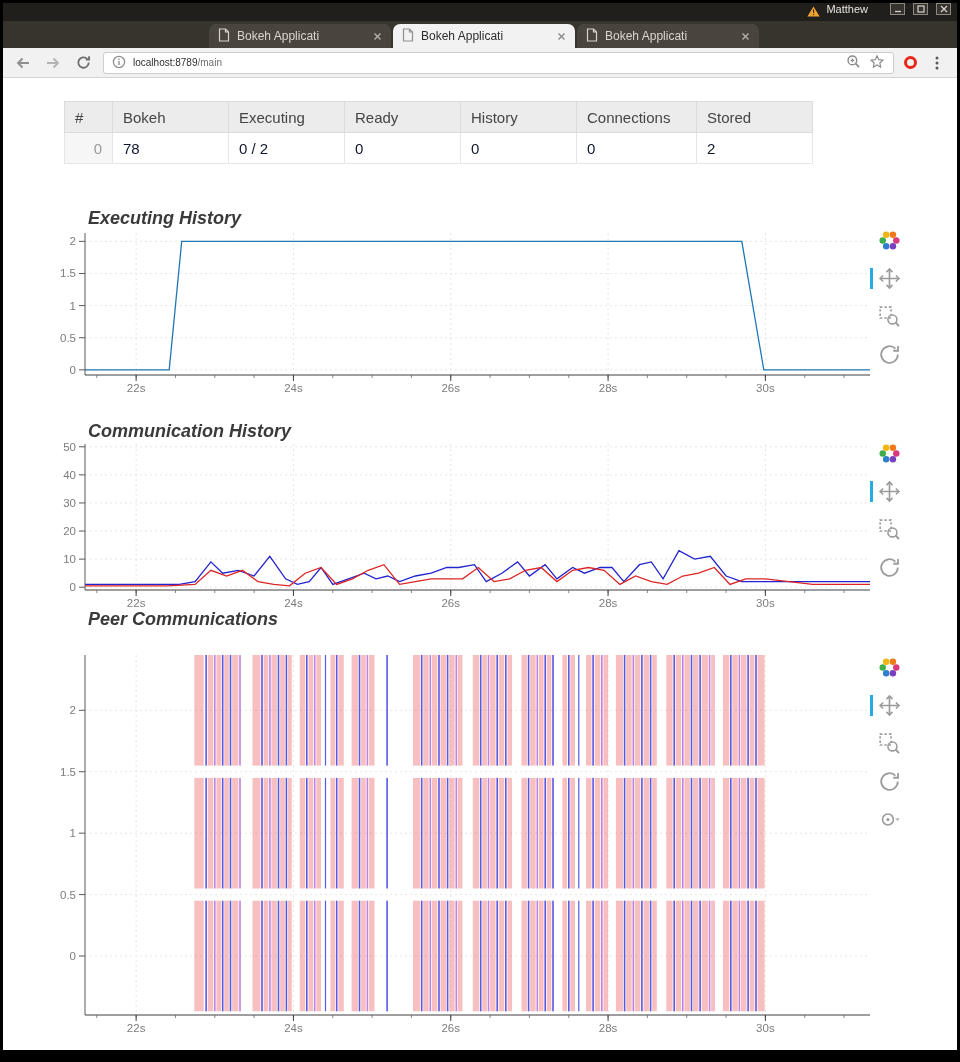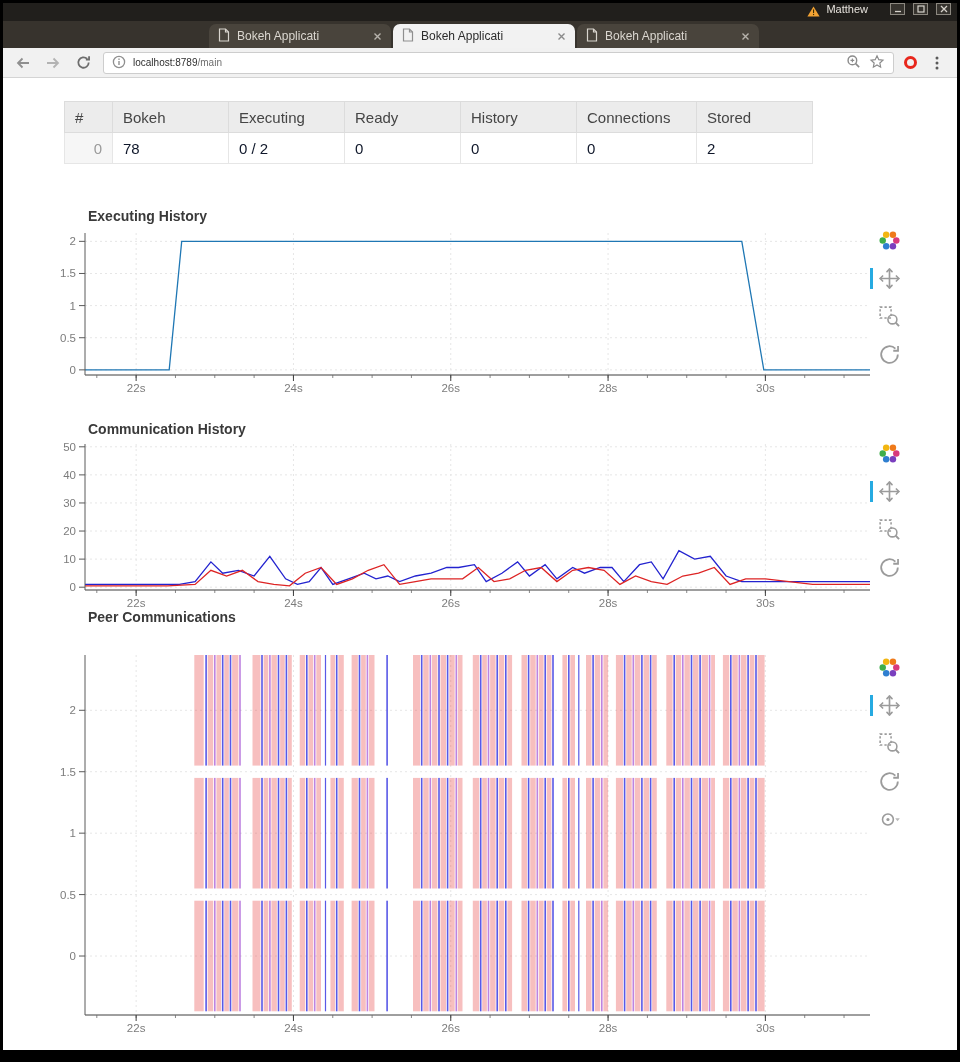--- a/index.html
+++ b/index.html
@@ -38,21 +38,21 @@
   
   .content { position:absolute; left:3px; top:78px; width:954px; height:972px; background:#fff; }
 
   .dtable { position:absolute; left:61px; top:23px; border-collapse:collapse; table-layout:fixed;
             font-size:15px; color:#333; background:#fff; }
   .dtable th { background:#ececec; font-weight:normal; color:#454545; text-align:left;
                padding:6px 10px; border:1px solid #dcdcdc; height:31px; }
   .dtable td { padding:6px 10px; border:1px solid #e6e6e6; height:31px; color:#0f172a; }
   .dtable td.idx { background:#f6f6f6; color:#9a9a9a; text-align:right; }
 
-  .chart-title { position:absolute; left:85px; font-size:14px; font-weight:bold; color:#3a3a3a; }
+  .chart-title { position:absolute; left:85px; font-size:18px; font-weight:bold; color:#3a3a3a;font-style:italic; }
   .chart-svg { position:absolute; left:57px; }
 
   .bktoolbar { position:absolute; left:872px; width:28px; display:flex; flex-direction:column;
                gap:13px; align-items:center; }
   .tool { position:relative; width:25px; height:25px; display:flex; align-items:center; justify-content:center; cursor:pointer; }
   .tool.active::before { content:''; position:absolute; left:-7px; top:2px; width:3px; height:21px; background:#26aae1; }
 
   svg text { font-family:"Liberation Sans","DejaVu Sans",sans-serif; }
 </style>
 </head>

